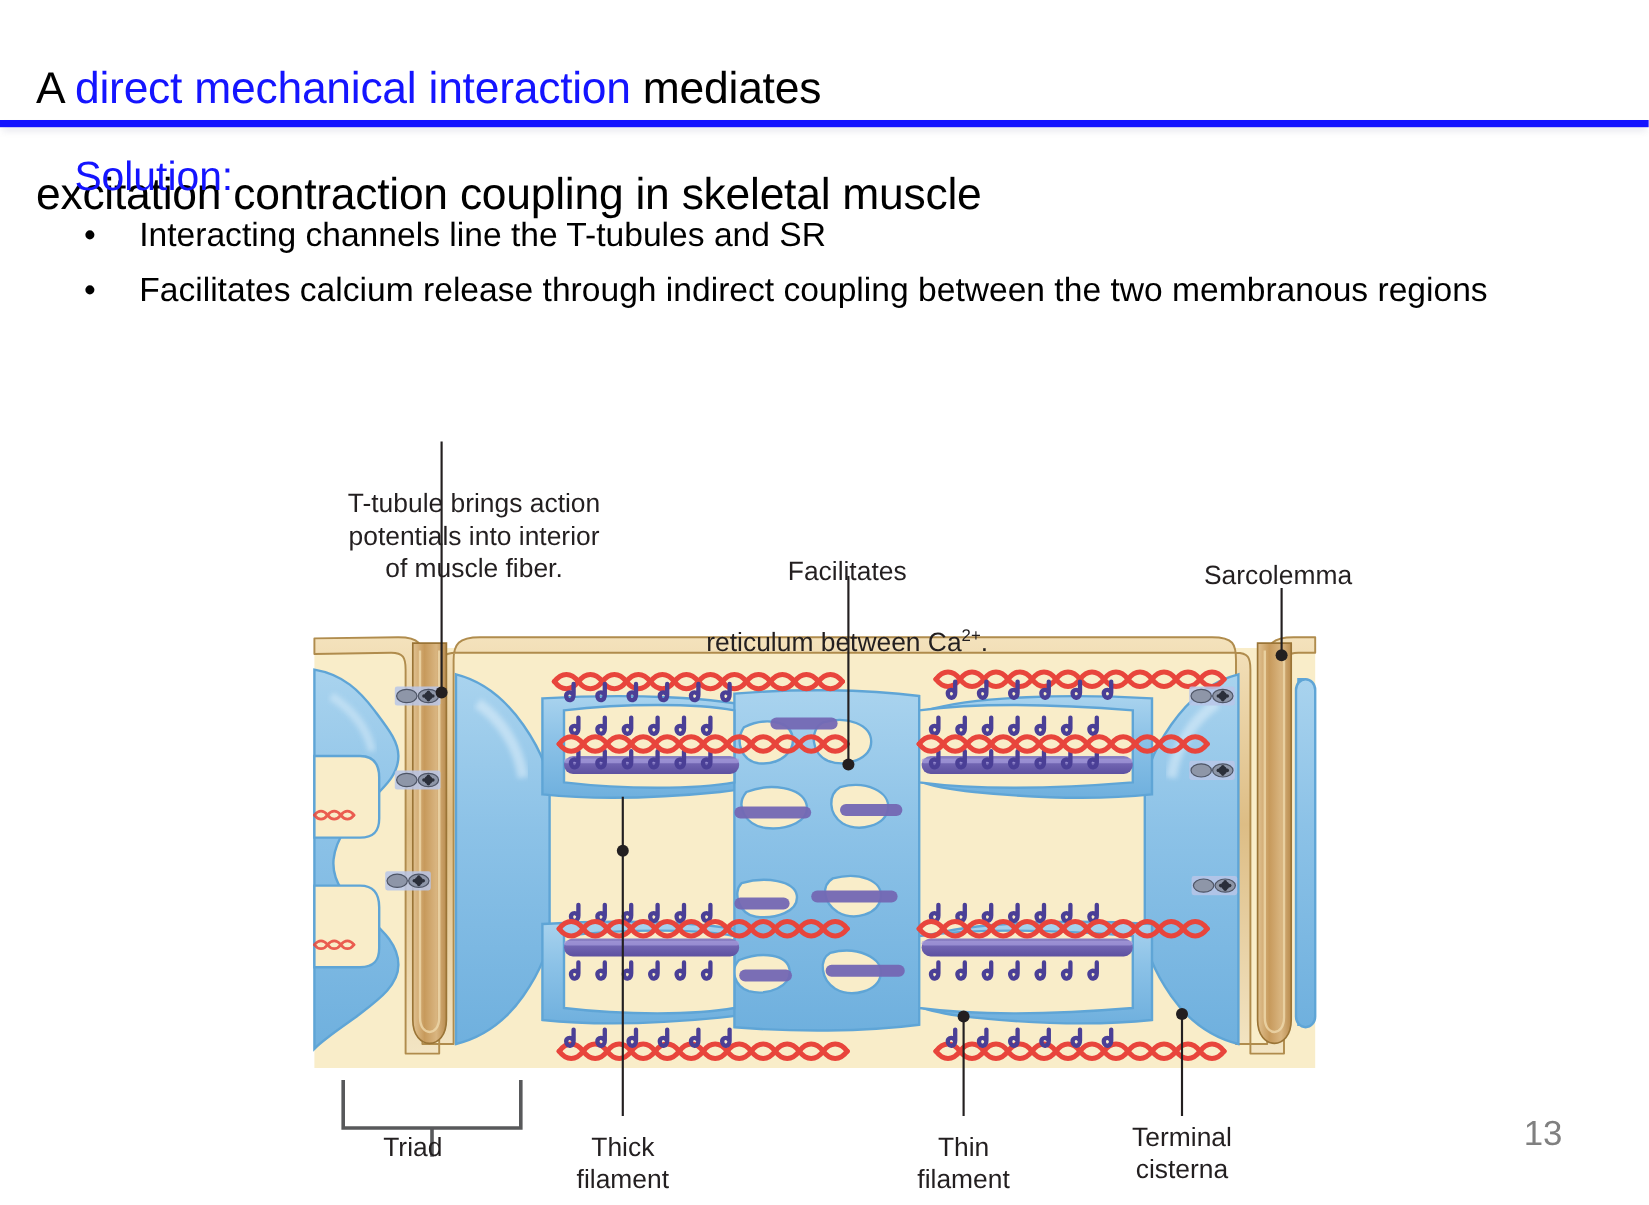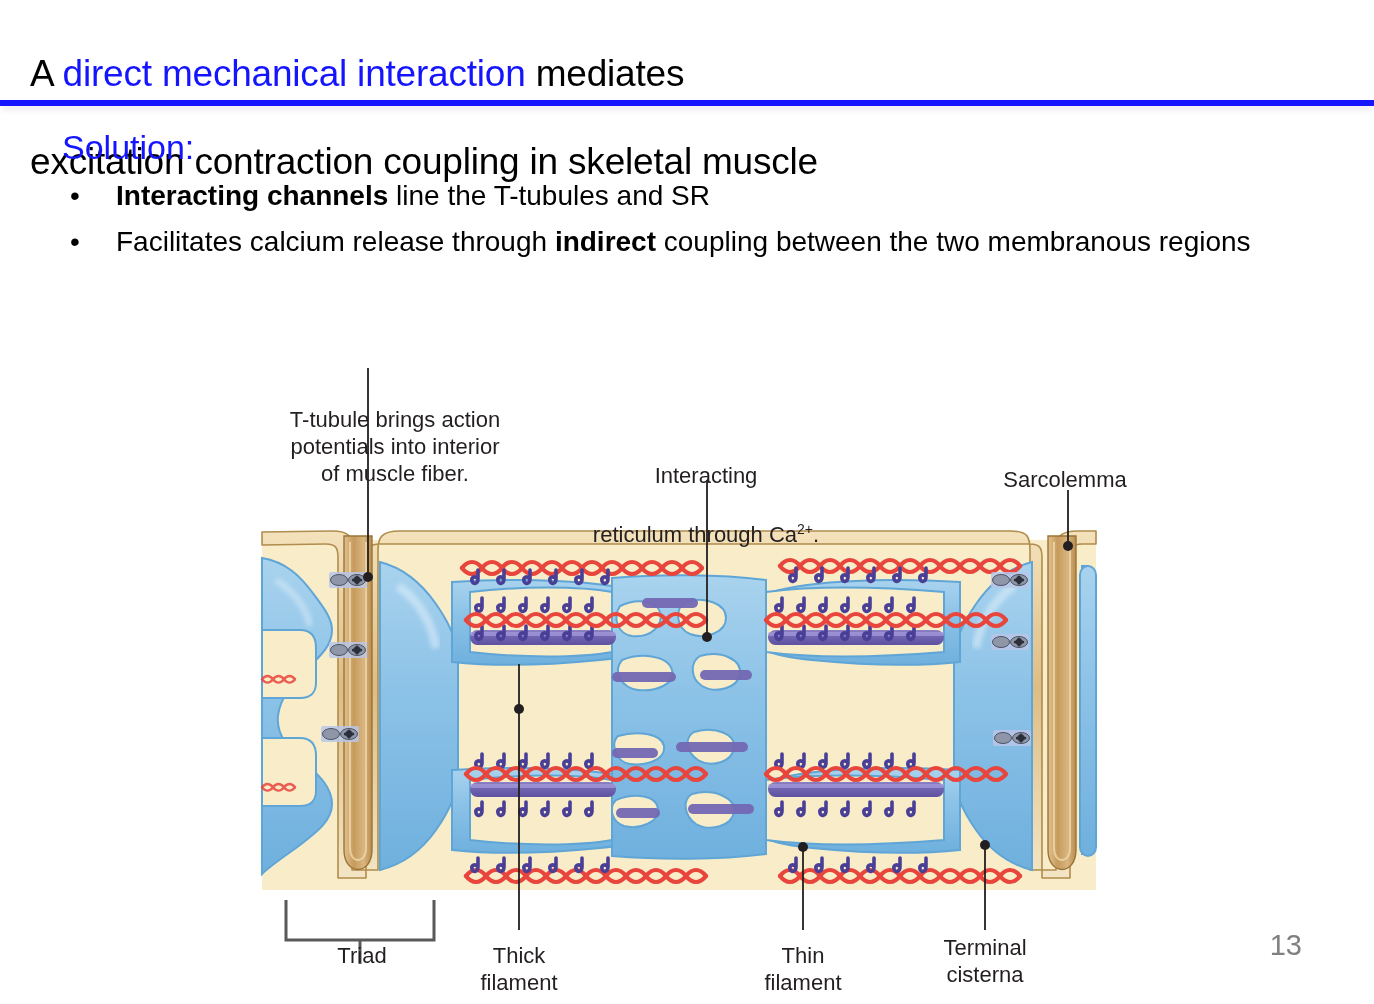--- a/index.html
+++ b/index.html
@@ -30,21 +30,21 @@
   #solution-heading{
     font-size:34px;line-height:38px;color:#1414ff;margin:0 0 8px 0;
   }
   .bullet-row{
     position:relative;padding-left:54px;
     font-size:28px;line-height:44px;color:#000000;margin-bottom:2px;
   }
   .bullet-dot{
     position:absolute;left:8px;top:0;font-size:28px;line-height:44px;color:#000;
   }
-  .b{font-weight:bold;}
+  .b{font-weight:normal;}
   
   #figure{
     position:absolute;left:0;top:330px;width:1374px;height:674px;
   }
   .fig-label{
     position:absolute;font-family:"Liberation Sans", sans-serif;
     font-size:22px;line-height:27px;color:#231f20;text-align:center;
     white-space:pre-line;
   }
   #page-number{
@@ -78,22 +78,22 @@
   </div>
 </div>
 
 <div id="figure">
 
   <div class="fig-label" style="left:250px;top:76px;width:290px;">T-tubule brings action
 potentials into interior
 of muscle fiber.</div>
 
   <div class="fig-label" style="left:556px;top:105px;width:300px;">
-    <span>Interacting</span><br>
-    <span>reticulum through Ca</span><sup style="font-size:14px">2+</sup><span>.</span>
+    <span>Facilitates</span><br>
+    <span>reticulum between Ca</span><sup style="font-size:14px">2+</sup><span>.</span>
   </div>
 
   <div class="fig-label" style="left:935px;top:136px;width:260px;">Sarcolemma</div>
 
   <svg width="1374" height="674" viewBox="0 0 1374 674">
     <defs>
       <linearGradient id="srgrad" x1="0" y1="0" x2="0" y2="1">
         <stop offset="0%" stop-color="#a9d3ee"></stop>
         <stop offset="42%" stop-color="#8cc2e7"></stop>
         <stop offset="100%" stop-color="#6fb0de"></stop>
@@ -448,21 +448,21 @@
       <circle cx="803" cy="517" r="5"></circle>
       <circle cx="985" cy="515" r="5"></circle>
     </g>
 
     <g stroke="#58595b" stroke-width="3" fill="none">
       <path d="M286,570 L286,610 L434,610 L434,570"></path>
       <line x1="360" y1="610" x2="360" y2="634"></line>
     </g>
   </svg>
 
-  <div class="fig-label" style="left:292px;top:612px;width:140px;">Triad</div>
+  <div class="fig-label" style="left:274px;top:612px;width:140px;">Triad</div>
   <div class="fig-label" style="left:449px;top:612px;width:140px;">Thick
 filament</div>
   <div class="fig-label" style="left:733px;top:612px;width:140px;">Thin
 filament</div>
   <div class="fig-label" style="left:915px;top:604px;width:140px;">Terminal
 cisterna</div>
 </div>
 
 <div id="page-number">13</div>
 

